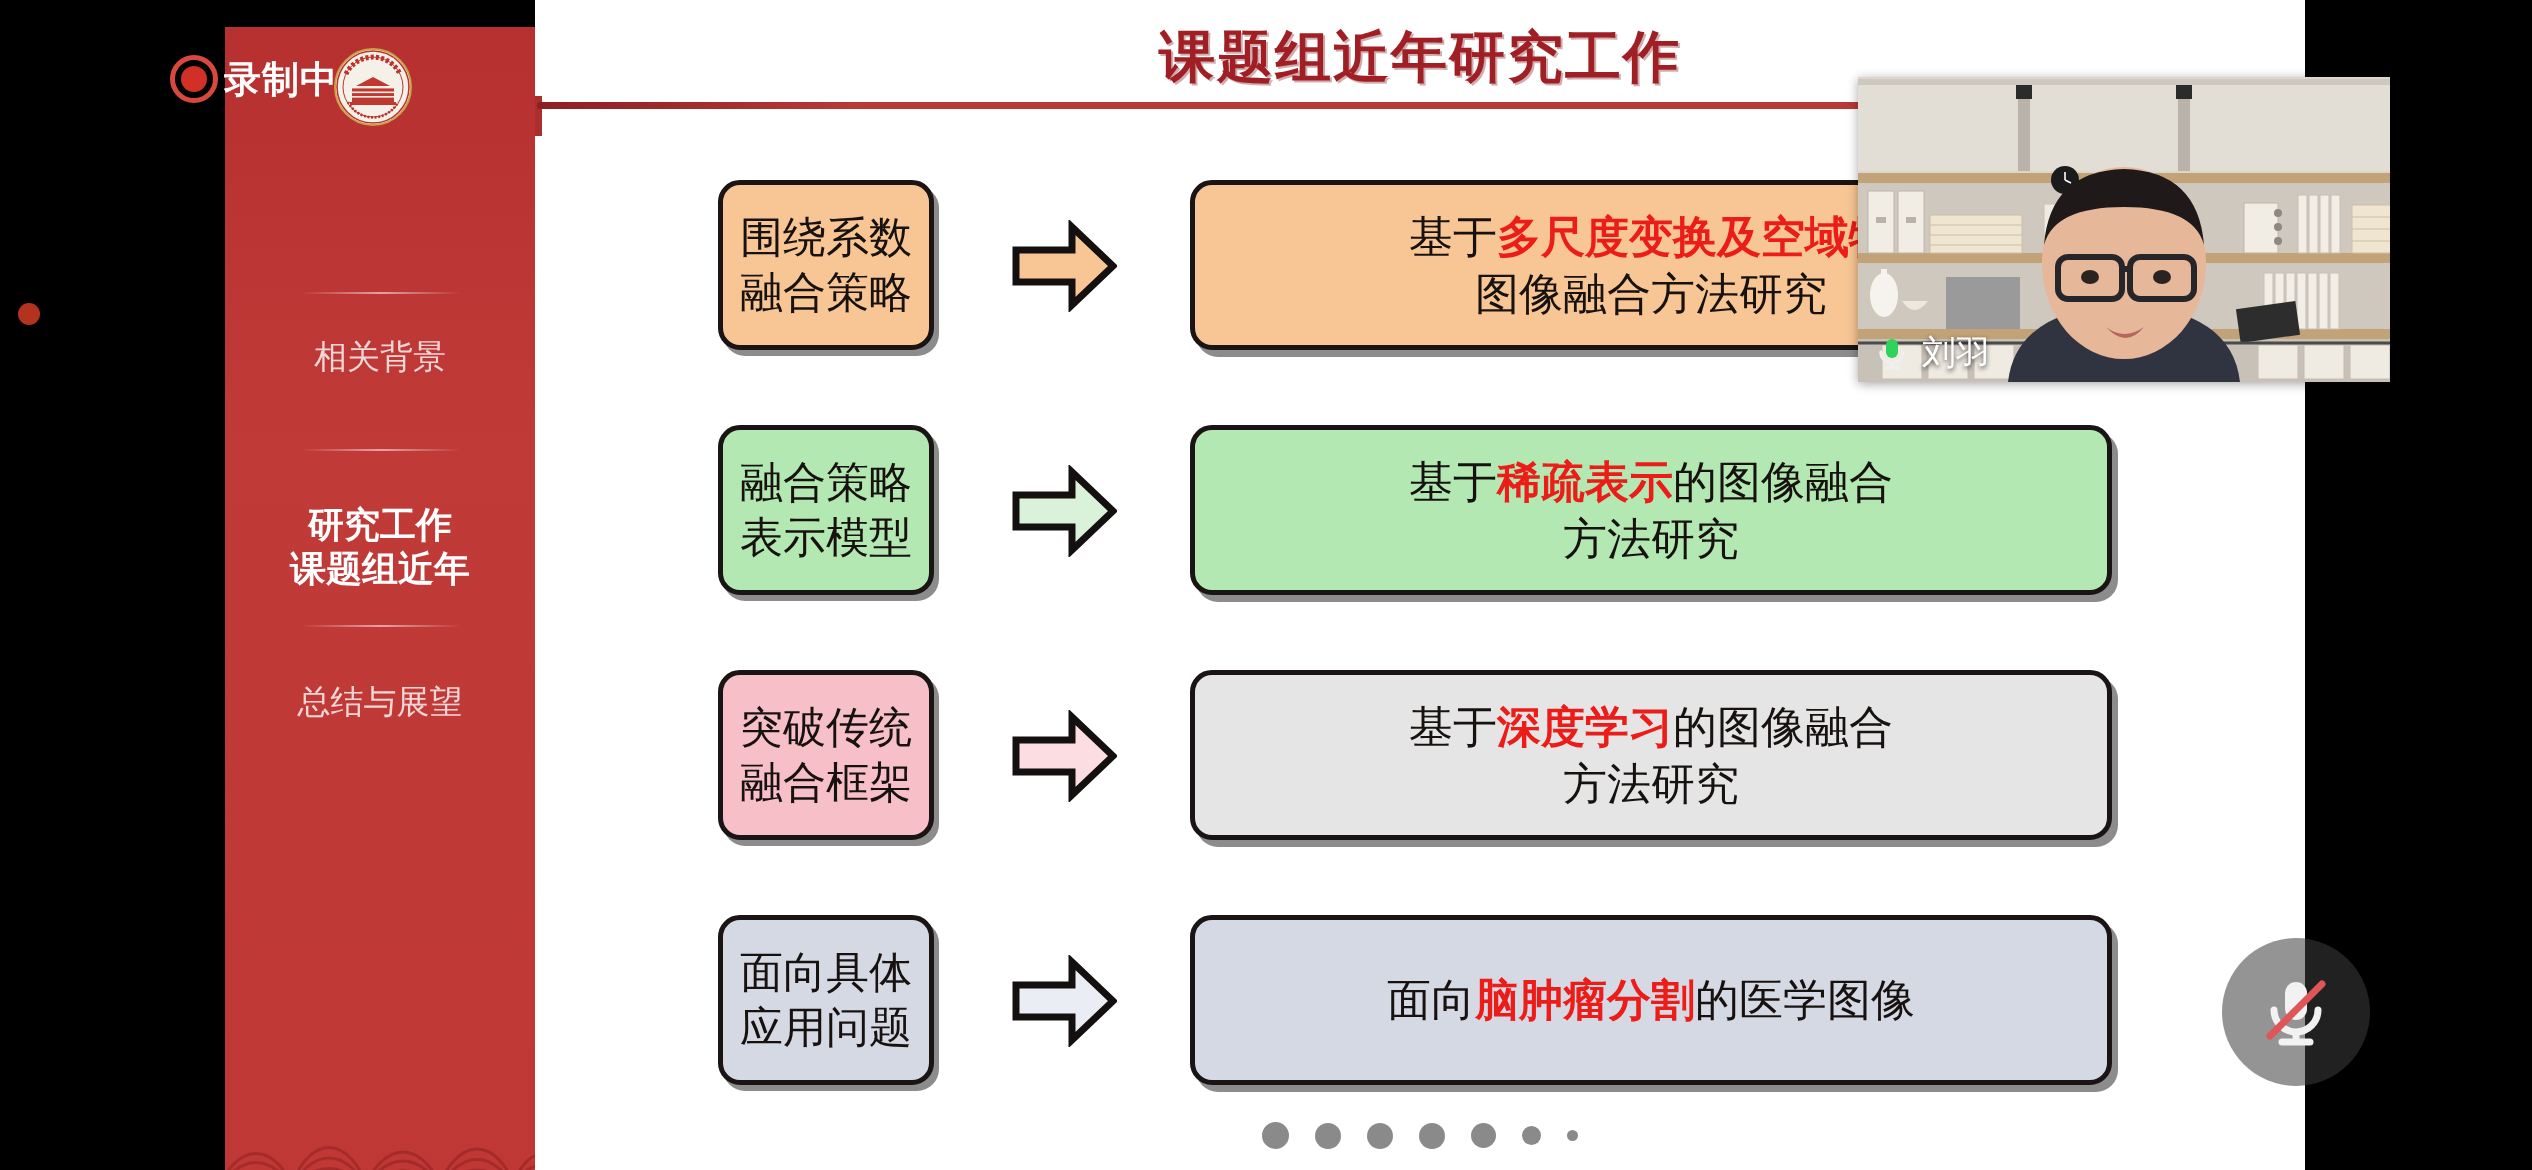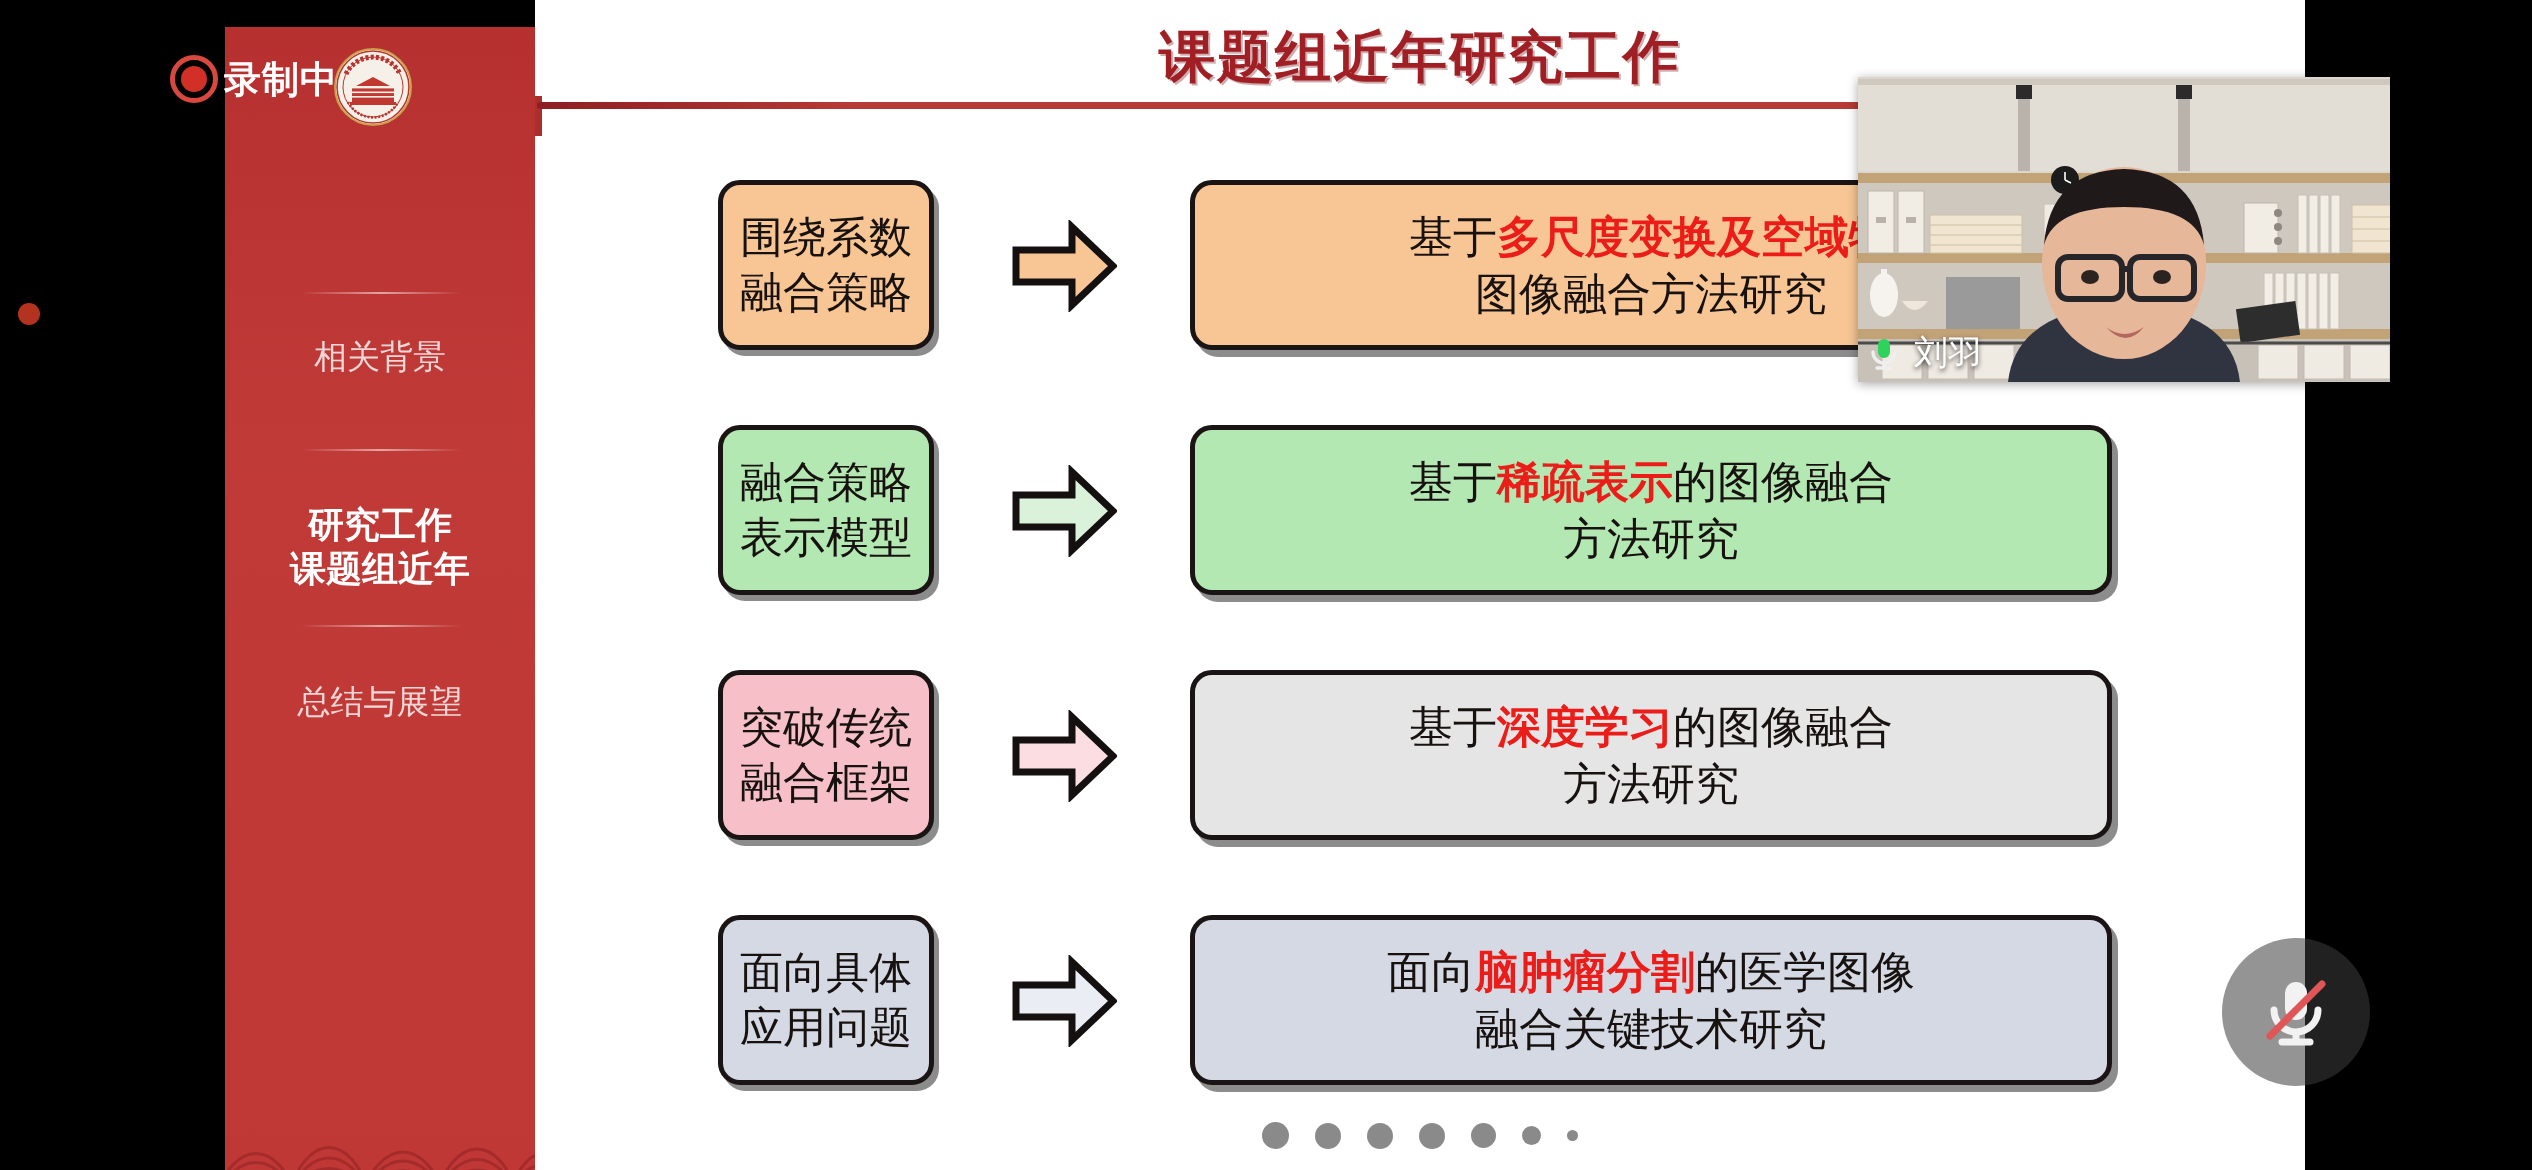--- a/index.html
+++ b/index.html
@@ -69,21 +69,21 @@
 
   
   .dots{position:absolute;left:0;top:1122px;width:1770px;display:flex;
         align-items:center;justify-content:center;gap:26px;}
   .dots i{display:block;background:#8a8a8a;border-radius:50%;}
 
   
   .video{position:absolute;left:1858px;top:77px;width:532px;height:305px;background:#cfc9c0;
          overflow:hidden;box-shadow:0 2px 10px rgba(0,0,0,.35);}
   .video svg{display:block;}
-  .vid-name{position:absolute;left:6px;bottom:6px;display:flex;align-items:center;gap:10px;z-index:5;}
+  .vid-name{position:absolute;left:14px;bottom:6px;display:flex;align-items:center;gap:10px;z-index:5;}
   .vid-name .nm{color:#fff;font-size:34px;font-weight:500;text-shadow:0 2px 5px rgba(0,0,0,.75);
      font-family:"DejaVu Sans","Liberation Sans",sans-serif;}
 
   
   .fab{position:absolute;left:2222px;top:938px;width:148px;height:148px;border-radius:50%;
        background:rgba(60,60,60,.55);display:flex;align-items:center;justify-content:center;}
 </style>
 </head>
 <body>
 
@@ -234,21 +234,20 @@
         </span>
       </div>
       <div class="arrow">
         <svg width="105" height="92" viewBox="0 0 105 92" aria-hidden="true">
           <path d="M4 30 H60 V7 L101 46 L60 85 V62 H4 Z" fill="#eaedf3" stroke="#141010" stroke-width="7" stroke-linejoin="miter"></path>
         </svg>
       </div>
       <div class="right-box" style="background:#d5d9e3;">
         <span class="txt">
           <span>面向</span><span class="hl">脑肿瘤分割</span><span>的医学图像</span><br>
-          <span>融合关键技术研究</span>
         </span>
       </div>
     </div>
 
     <div class="dots">
       <i style="width:27px;height:27px;"></i>
       <i style="width:26px;height:26px;"></i>
       <i style="width:26px;height:26px;"></i>
       <i style="width:26px;height:26px;"></i>
       <i style="width:25px;height:25px;"></i>

